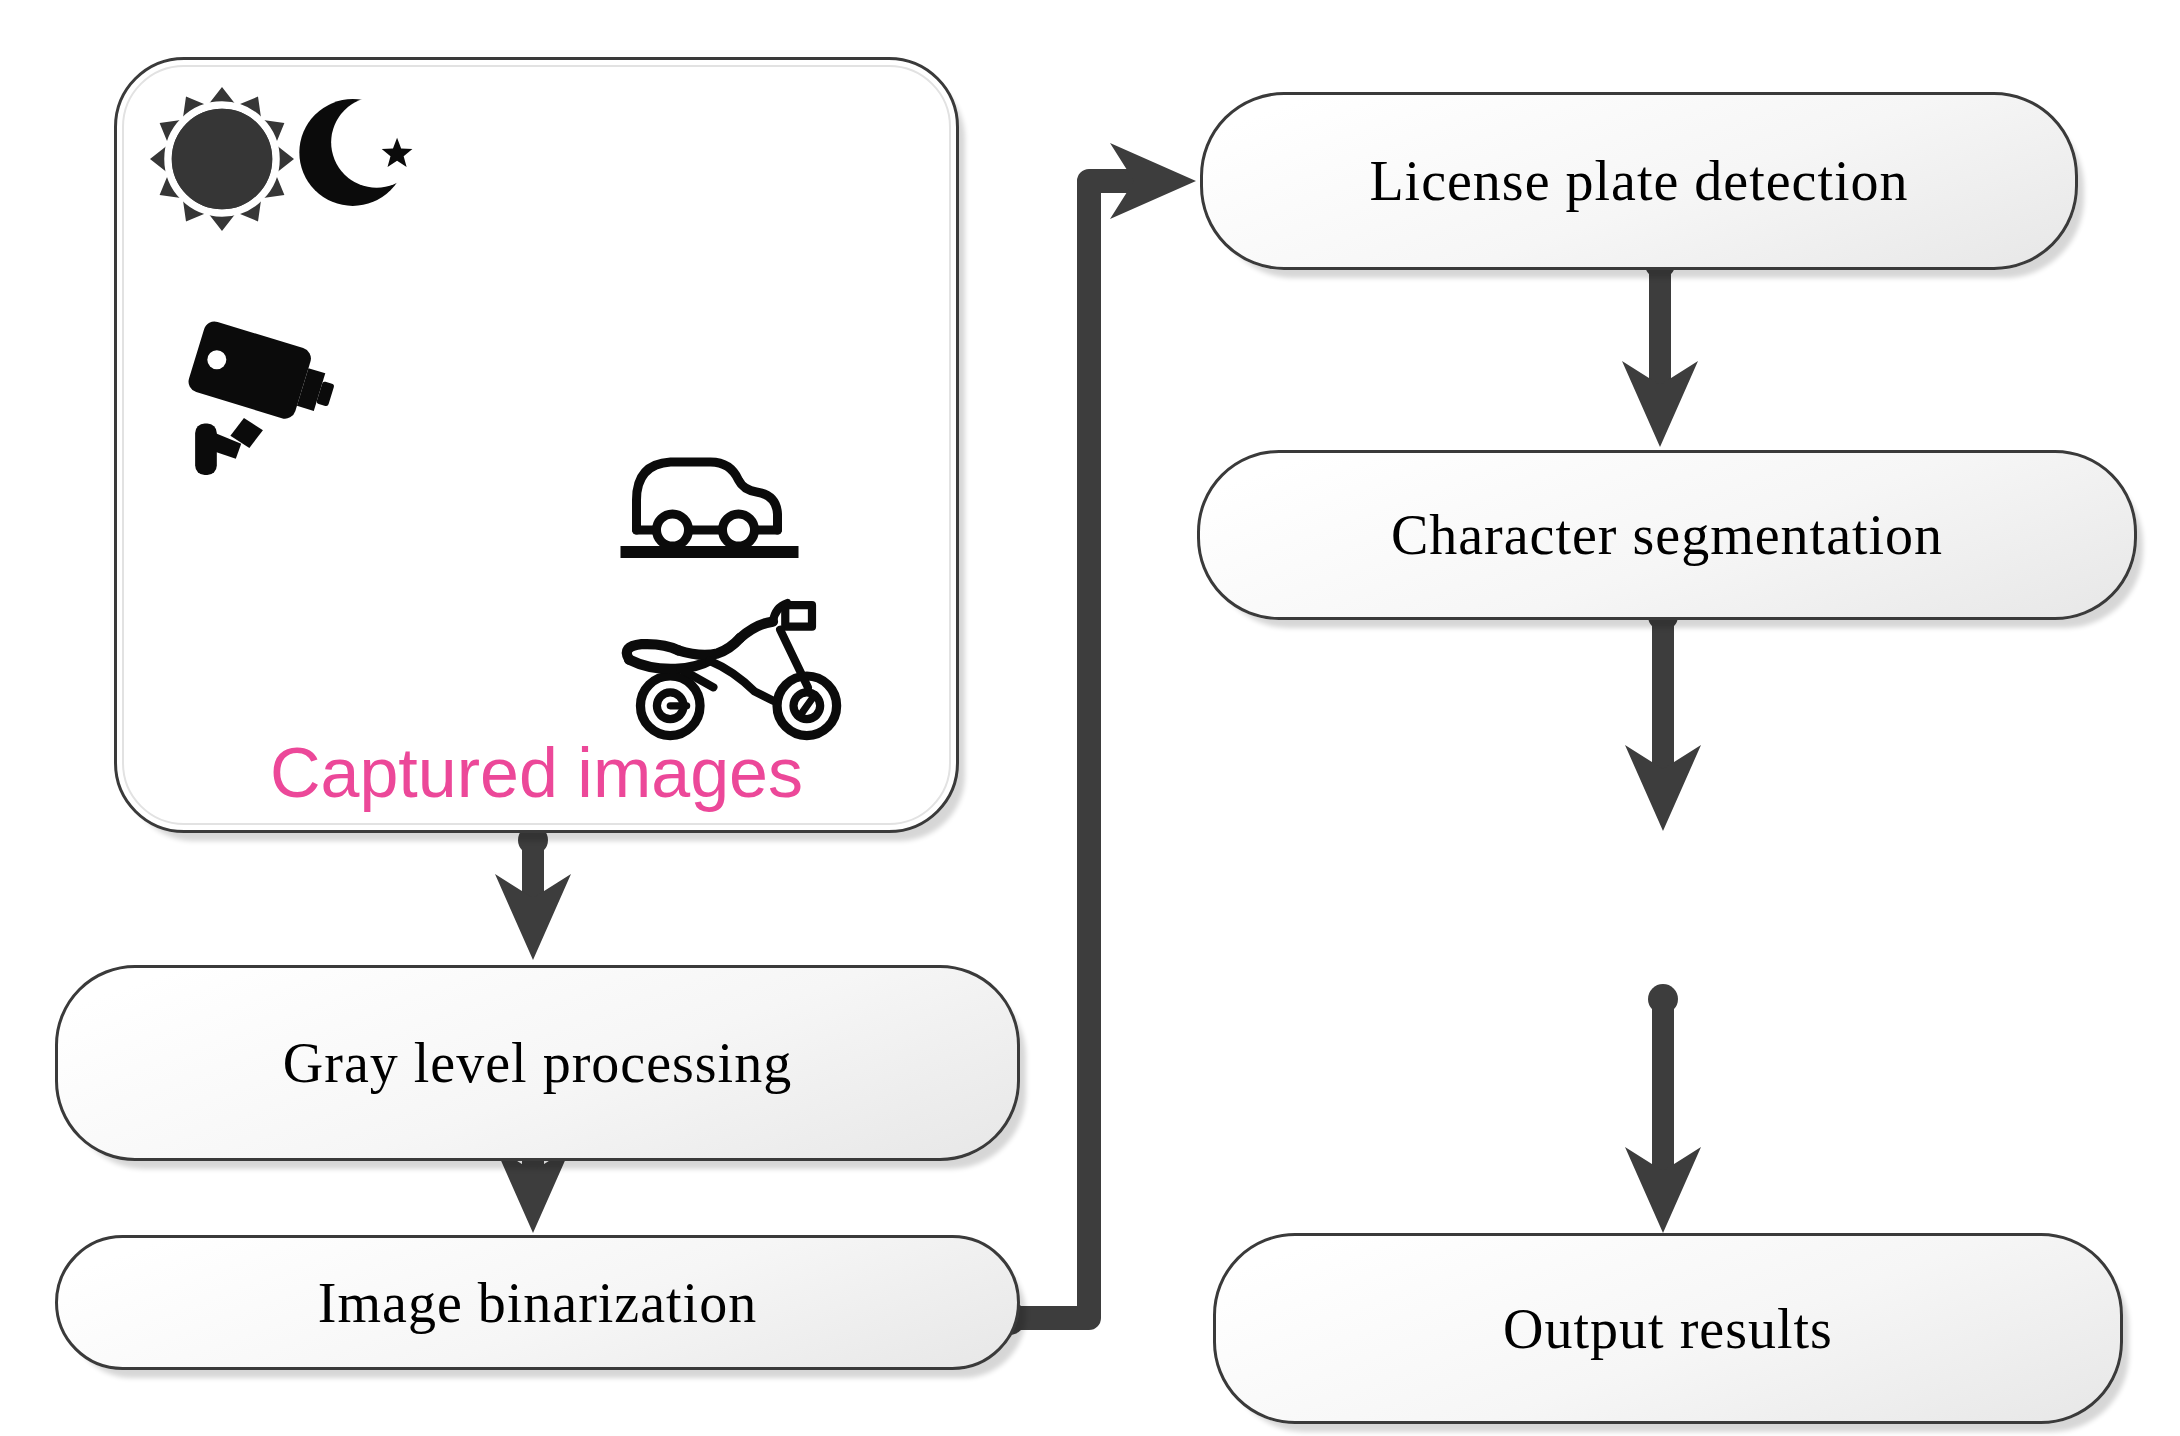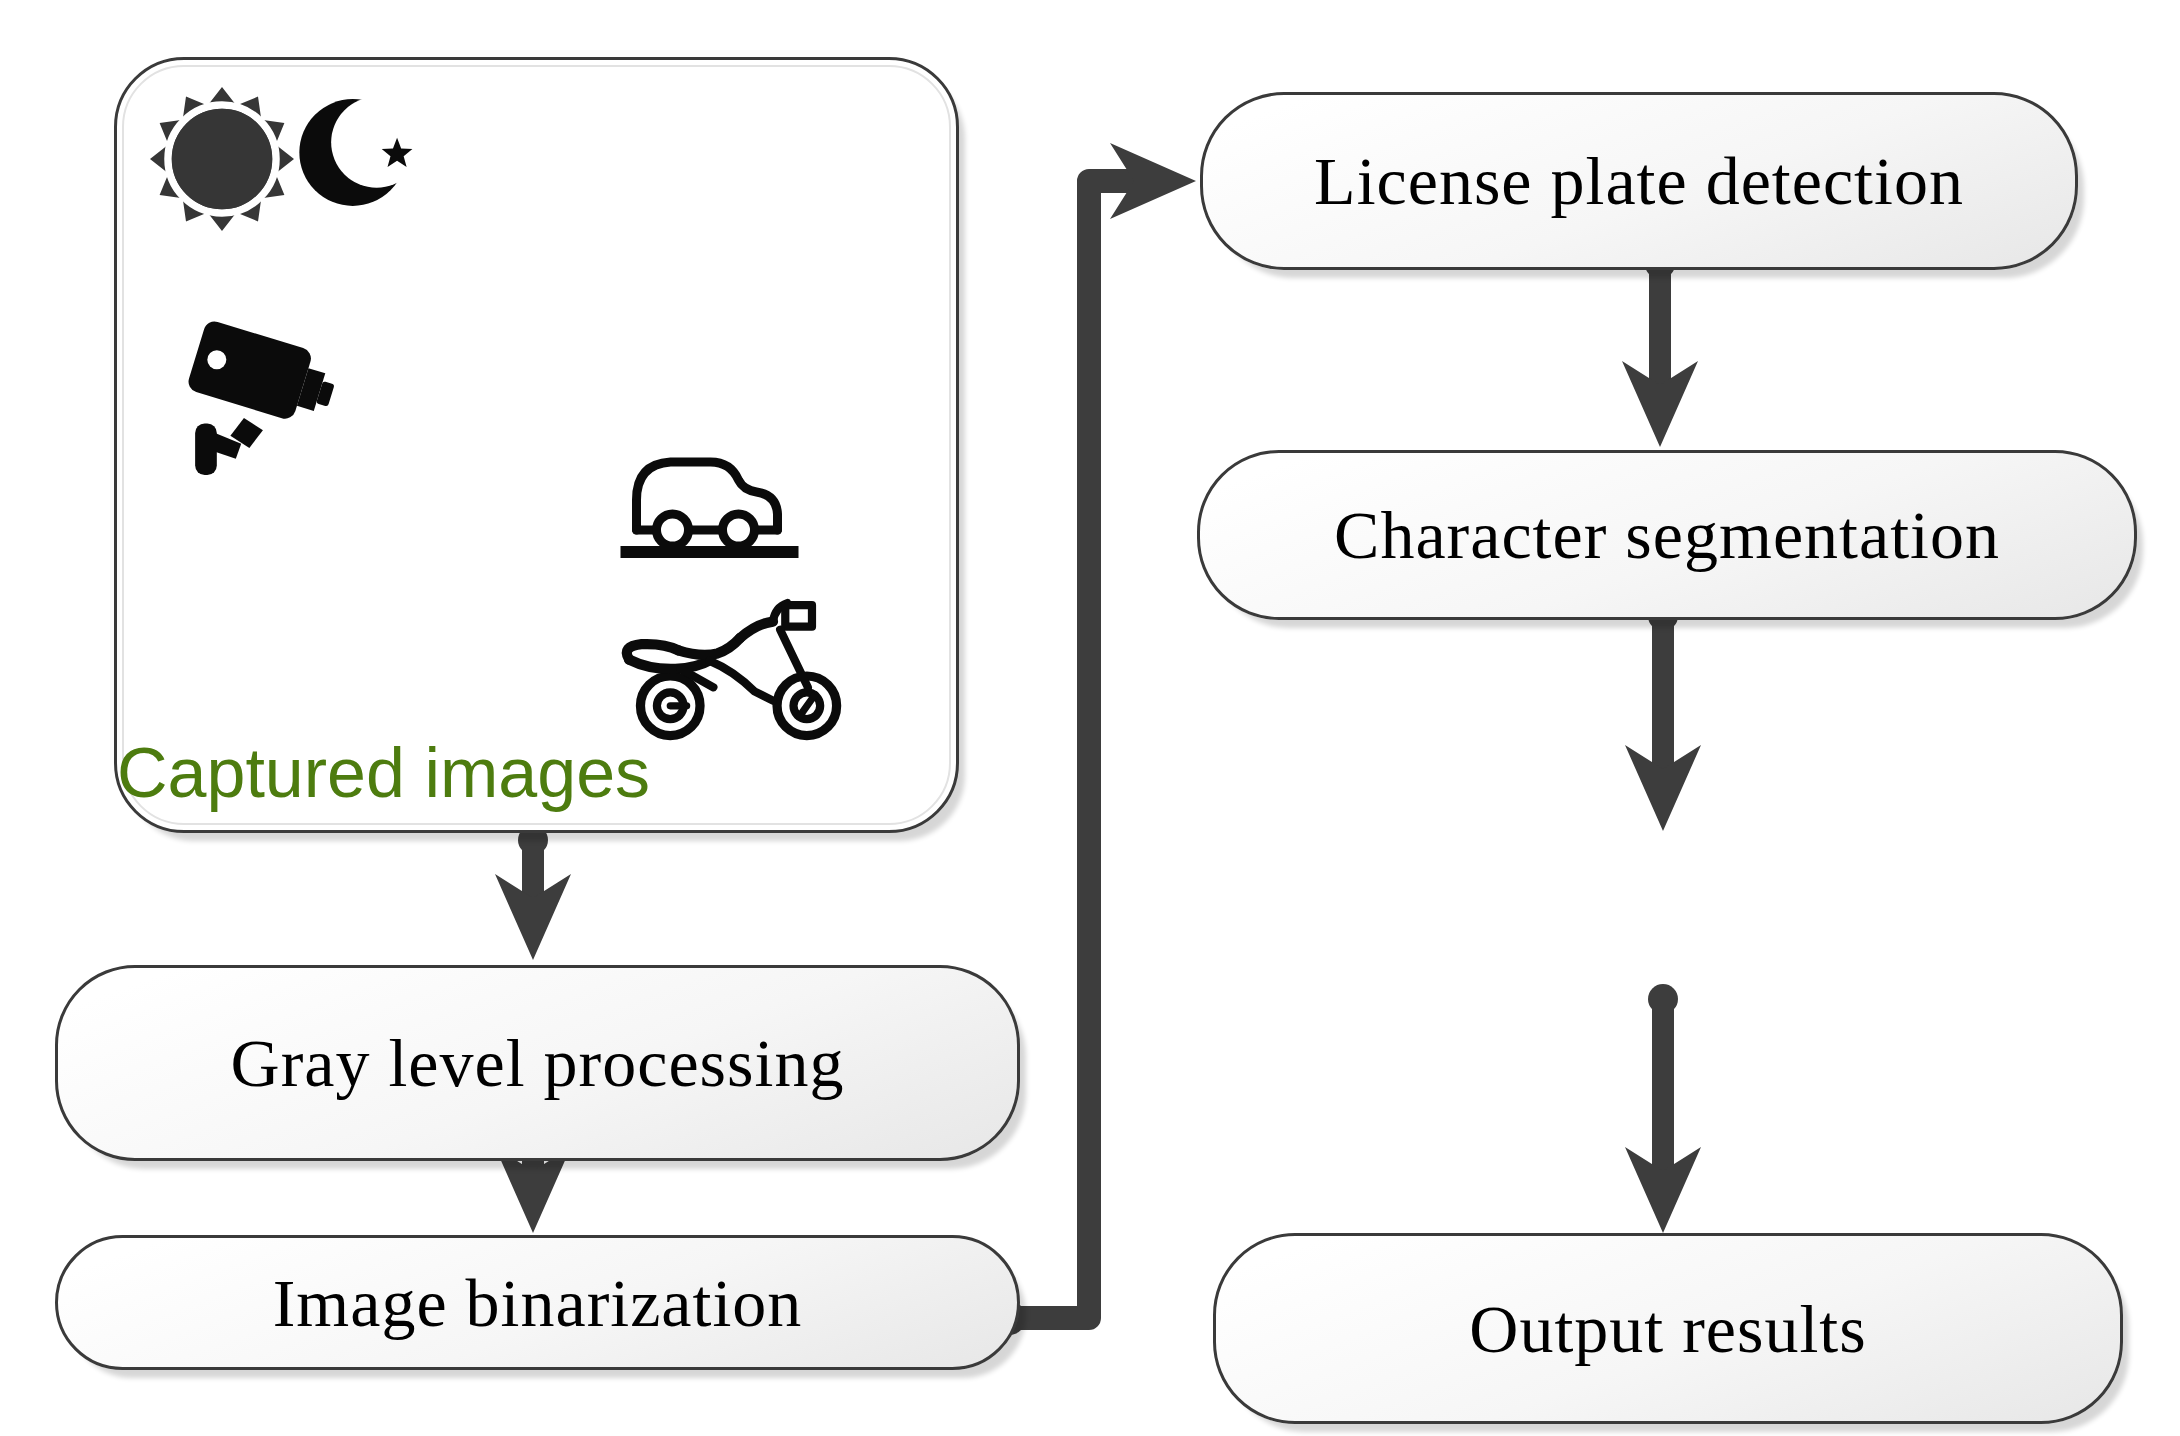--- a/index.html
+++ b/index.html
@@ -13,39 +13,40 @@
   
   .node{
     position:absolute;
     box-sizing:border-box;
     border:3px solid #3a3a3a;
     background:linear-gradient(160deg,#ffffff 8%,#f6f6f6 55%,#e7e7e7 100%);
     box-shadow:10px 12px 5px -4px rgba(0,0,0,0.16);
     display:flex;align-items:center;justify-content:center;
     color:#000000;
   }
-  .pill{ font-size:68px; line-height:1; letter-spacing:1px; }
+  .pill{ font-size:56px; line-height:1; letter-spacing:1px; }
   .big-box{
     border-radius:70px;
     background:#ffffff;
   }
   .big-box::before{
     content:"";
     position:absolute; inset:5px;
     border:2px solid #e2e2e2;
     border-radius:62px;
     pointer-events:none;
   }
   .node-label{ white-space:nowrap; }
   .captured-label{
     position:absolute;
     left:0; right:0; bottom:22px;
+    text-align:center;
     font-family:"Liberation Sans", sans-serif;
     font-size:70px; line-height:1;
-    color:#4d7c0f;
+    color:#ec4899;
   }
   
   .icon{ position:absolute; }
   
   svg.arrows{ position:absolute; left:0; top:0; width:2180px; height:1436px; }
 </style>
 </head>
 <body>
 
 <div class="canvas">

